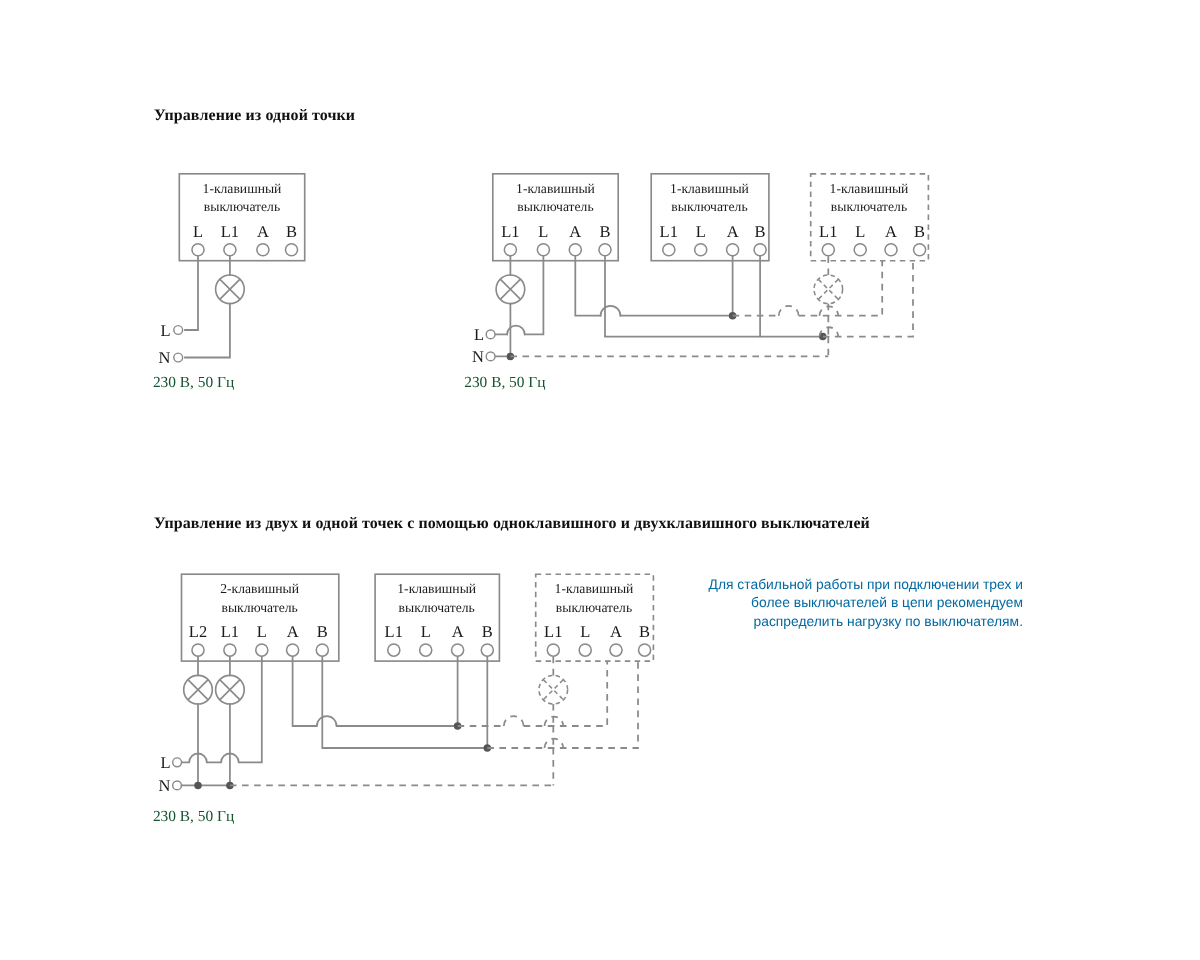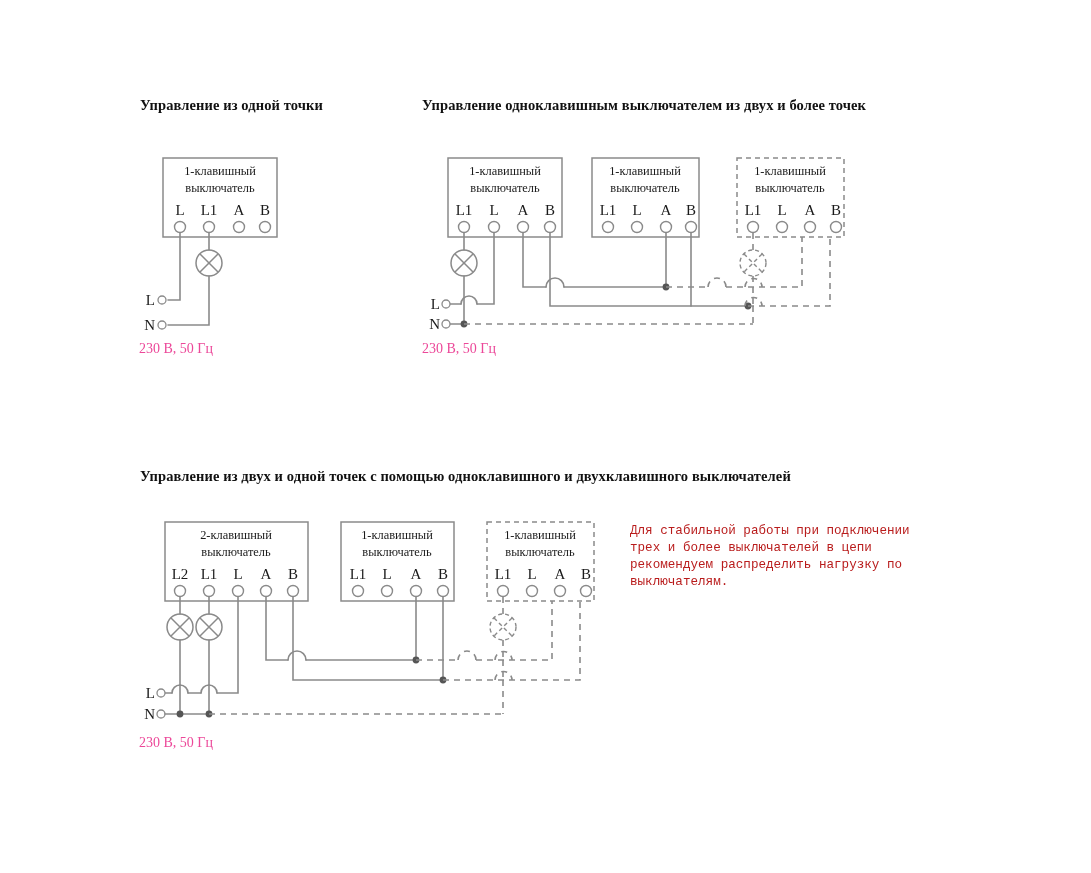--- a/index.html
+++ b/index.html
@@ -2,23 +2,23 @@
 <html><head>
 <meta charset="utf-8">
 <style>
   html,body{margin:0;padding:0;background:#ffffff;}
   body{width:1091px;height:873px;position:relative;
        font-family:"Liberation Serif","DejaVu Serif",serif;color:#1a1a1a;}
   .canvas{position:absolute;inset:0;width:1091px;height:809px;}
   .sec-title{position:absolute;font-weight:bold;font-size:14.5px;
              font-family:"Liberation Serif","DejaVu Serif",serif;
              color:#111;letter-spacing:0.1px;white-space:nowrap;}
-  .note{position:absolute;font-size:12.6px;line-height:17px;color:#b91c1c;
-        font-family:Liberation Mono, monospace;width:300px;}
-  .volt{position:absolute;font-size:14px;color:#ec4899;white-space:nowrap;}
+  .note{position:absolute;font-size:12.6px;line-height:17px;color:#0369a1;
+        font-family:Liberation Sans, sans-serif;width:300px;text-align:right;}
+  .volt{position:absolute;font-size:14px;color:#14532d;white-space:nowrap;}
   svg{position:absolute;left:0;top:0;overflow:visible;}
   .sw-title{font-size:12.4px;fill:#1a1a1a;text-anchor:middle;
             font-family:"Liberation Serif","DejaVu Serif",serif;}
   .term-lbl{font-size:15px;fill:#1a1a1a;text-anchor:middle;
             font-family:"Liberation Serif","DejaVu Serif",serif;}
   .ln-lbl{font-size:15px;fill:#1a1a1a;text-anchor:end;
           font-family:"Liberation Serif","DejaVu Serif",serif;}
   .wire{stroke:#8a8a8a;stroke-width:1.6;fill:none;stroke-linecap:round;}
   .wire-d{stroke:#8a8a8a;stroke-width:1.6;fill:none;stroke-dasharray:6 5;}
   .boxl{stroke:#8a8a8a;stroke-width:1.5;fill:none;}
@@ -29,21 +29,20 @@
   .dot{fill:#555;}
   .opencirc{stroke:#8a8a8a;stroke-width:1.3;fill:#fff;}
 </style>
 </head>
 <body>
 
 <div class="canvas">
 
   <div class="sec-title" style="left:140px;top:97px;">Управление из одной точки</div>
 
-  <div class="sec-title" style="left:422px;top:97px;">Управление одноклавишным выключателем из двух и более точек</div>
 
   <div class="sec-title" style="left:140px;top:468px;">Управление из двух и одной точек с помощью одноклавишного и двухклавишного выключателей</div>
 
   <div class="volt" style="left:139px;top:341px;">230 В, 50 Гц</div>
   <div class="volt" style="left:422px;top:341px;">230 В, 50 Гц</div>
   <div class="volt" style="left:139px;top:735px;">230 В, 50 Гц</div>
 
   <div class="note" style="left:630px;top:523px;">Для стабильной работы при подключении трех и более выключателей в цепи рекомендуем распределить нагрузку по выключателям.</div>
 
   <svg width="1091" height="873">

